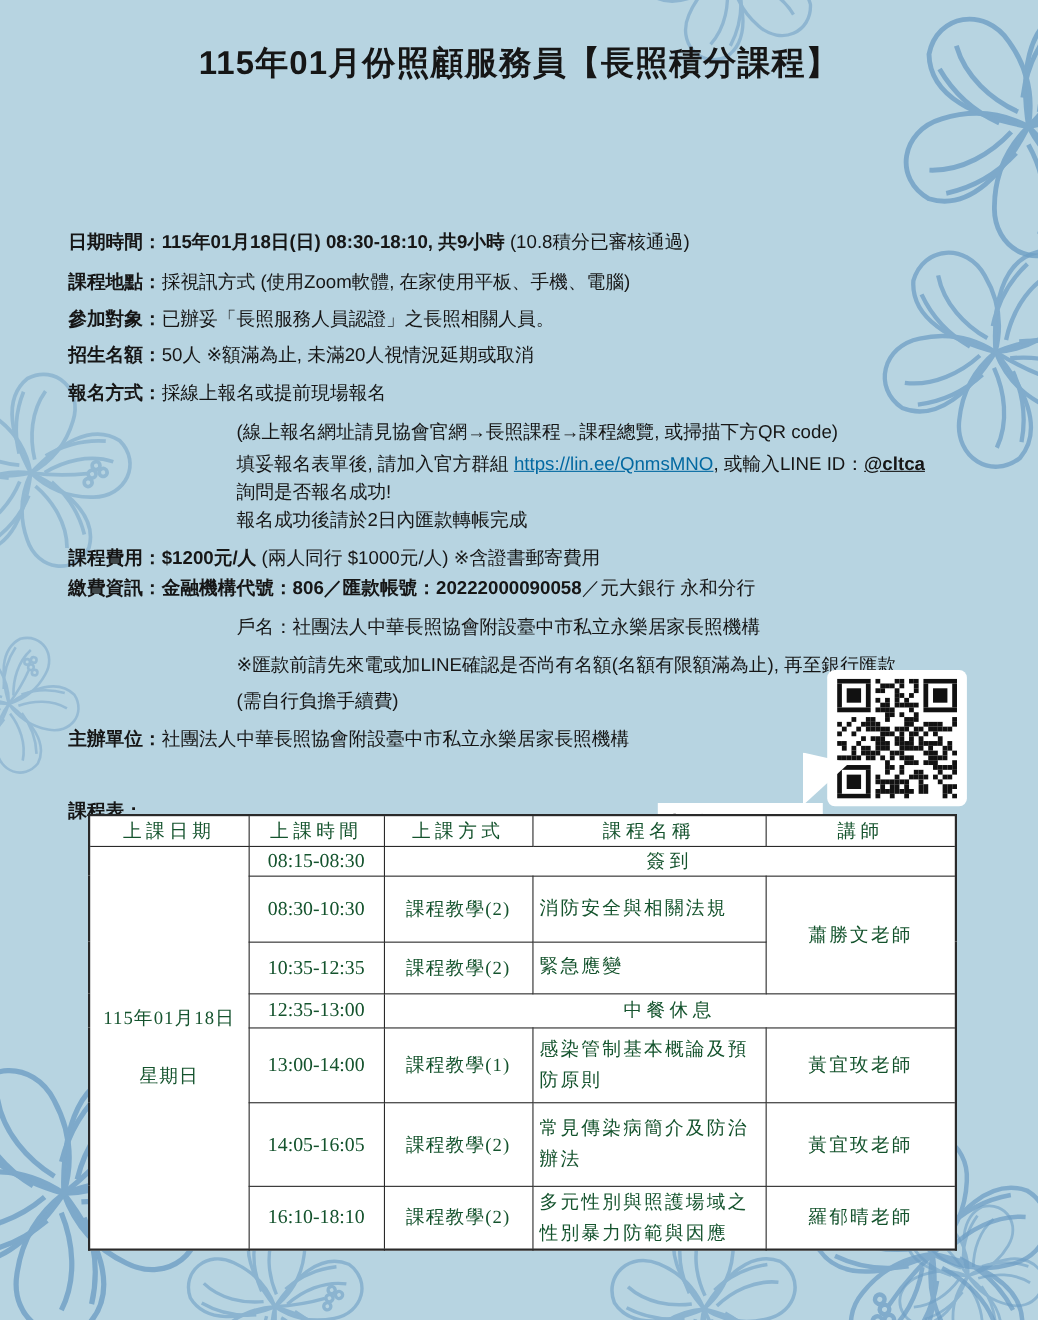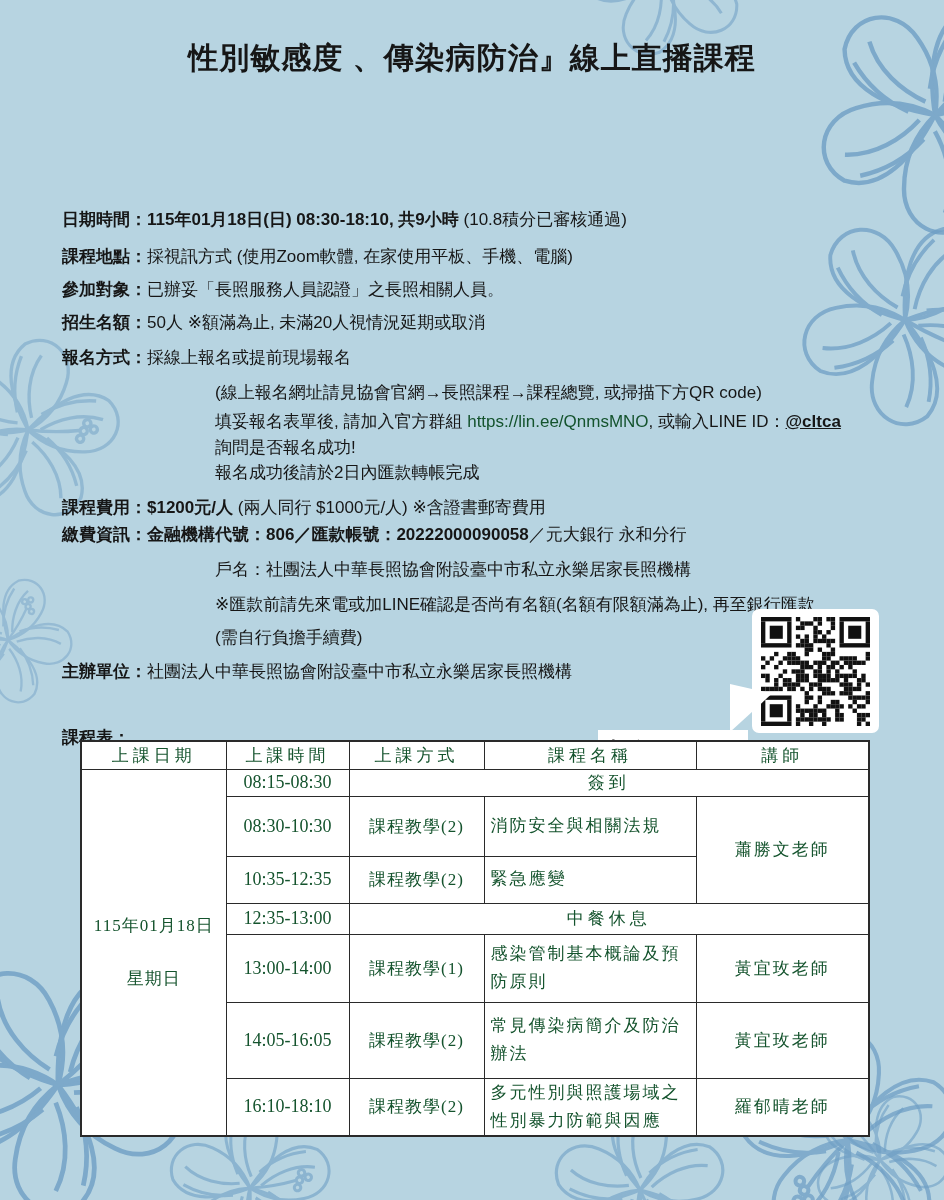--- a/index.html
+++ b/index.html
@@ -16,21 +16,21 @@
     font-size:30px;line-height:38px;font-weight:bold;z-index:2;letter-spacing:1px;
   }
   
   .line{
     position:absolute;left:62px;font-size:17px;line-height:26px;
     white-space:nowrap;z-index:2;margin-top:28px;
   }
   .line .lbl{font-weight:bold;}
   .line b{font-weight:bold;}
   .sub{left:215px;}
-  a.link{color:#14532d;cursor:pointer;}
+  a.link{color:#0369a1;text-decoration:underline;cursor:pointer;}
   .lineid{font-weight:bold;text-decoration:underline;}
   
   .qr-tile{
     position:absolute;left:752px;top:609px;width:127px;height:124px;
     background:#ffffff;border-radius:7px;z-index:2;
     display:flex;align-items:center;justify-content:center;
   }
   .qr-callout{
     position:absolute;left:598px;top:690px;height:40px;z-index:2;
     background:#ffffff;display:flex;align-items:center;padding:0 10px;
@@ -88,21 +88,21 @@
   <use href="#flower" transform="translate(-72,330) scale(2.0) rotate(70 50 50)" opacity="0.5"></use>
   <use href="#flower" transform="translate(-62,570) scale(1.4) rotate(10 50 50)" opacity="0.45"></use>
   <use href="#flower" transform="translate(-82,945) scale(2.8) rotate(25 50 50)" opacity="0.8"></use>
   <use href="#flower" transform="translate(160,1098) scale(1.8) rotate(60 50 50)" opacity="0.6"></use>
   <use href="#flower" transform="translate(545,1095) scale(1.9) rotate(130 50 50)" opacity="0.6"></use>
   <use href="#flower" transform="translate(728,1020) scale(2.4) rotate(200 50 50)" opacity="0.75"></use>
   <use href="#flower" transform="translate(805,1085) scale(1.5) rotate(300 50 50)" opacity="0.6"></use>
 </svg>
 
 <div class="title">
-  <div>性別敏感度 、傳染病防治』線上直播課程</div>
+  <div>115年01月份照顧服務員【長照積分課程】</div>
 </div>
 
 <div class="line" style="top:179px">
   <span class="lbl">日期時間：</span><b>115年01月18日(日) 08:30-18:10, 共9小時</b><span> (10.8積分已審核通過)</span>
 </div>
 <div class="line" style="top:216px">
   <span class="lbl">課程地點：</span><span>採視訊方式 (使用Zoom軟體, 在家使用平板、手機、電腦)</span>
 </div>
 <div class="line" style="top:249px">
   <span class="lbl">參加對象：</span><span>已辦妥「長照服務人員認證」之長照相關人員。</span>

